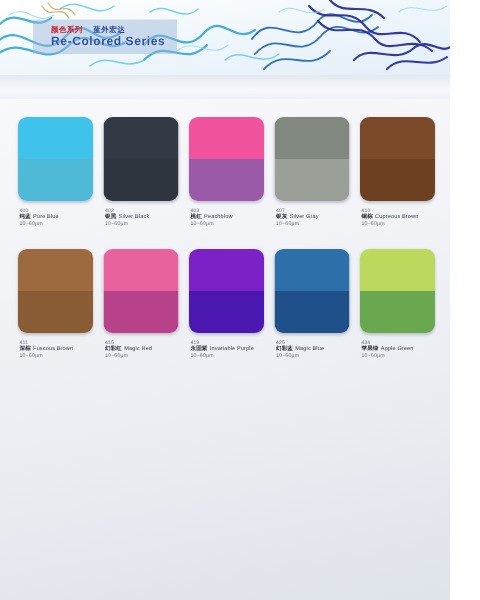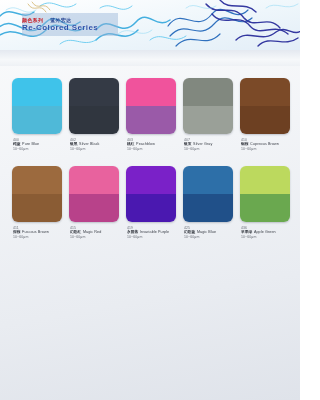--- a/index.html
+++ b/index.html
@@ -18,21 +18,21 @@
     position:absolute;left:0;top:0;width:300px;height:50px;
     overflow:hidden;background:#f4f8fc;
   }
   #artwork svg{display:block;width:300px;height:50px;}
 
   
   #banner{
     position:absolute;left:22px;top:13px;width:96px;height:23px;
     background:rgba(150,180,215,0.45);
     display:flex;flex-direction:column;justify-content:center;
-    padding-left:0;box-sizing:border-box;
+    padding-left:12px;box-sizing:border-box;
   }
   .banner-cn{
     display:flex;gap:7px;font-size:5px;line-height:6px;
     color:#c8222c;font-weight:bold;letter-spacing:.3px;white-space:nowrap;
   }
   .banner-cn .cn2{color:#1f3f8f;}
   .banner-en{
     font-size:8px;line-height:10px;font-weight:bold;color:#2b4fa8;
     letter-spacing:.4px;white-space:nowrap;
     text-shadow:0 0 1px rgba(255,255,255,.8);

